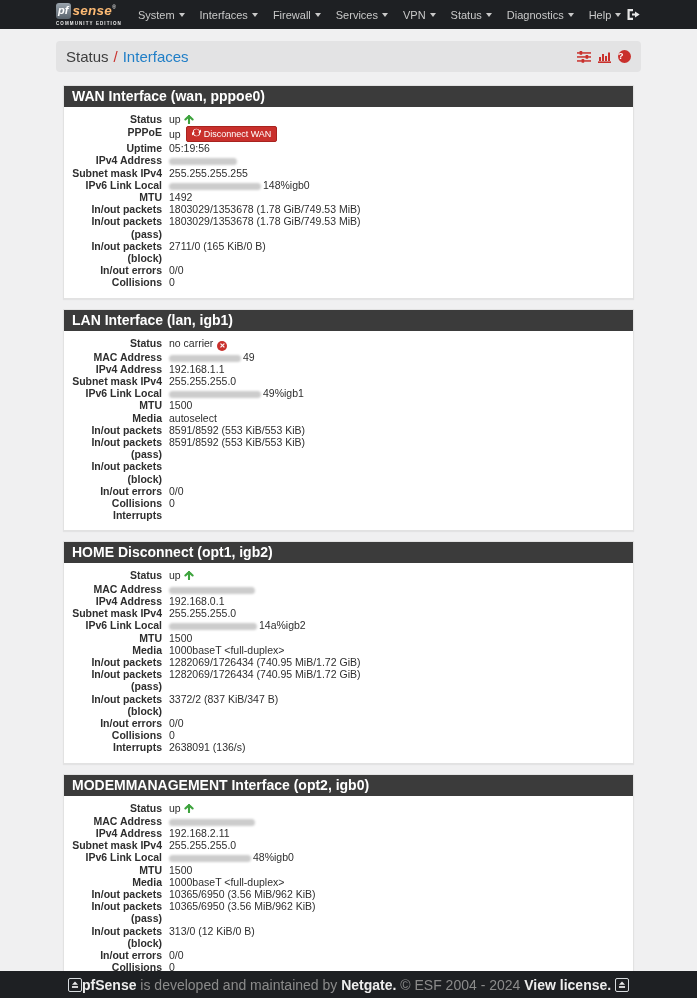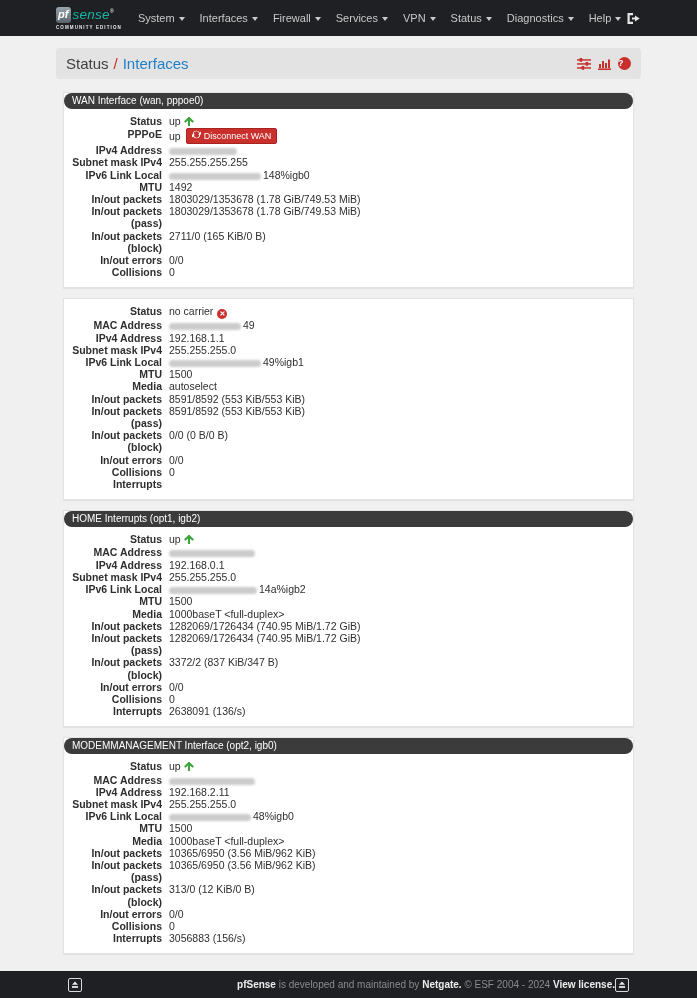--- a/index.html
+++ b/index.html
@@ -5,26 +5,26 @@
   * { box-sizing: border-box; margin: 0; padding: 0; }
   html,body { width:697px; height:998px; }
   body {
     background:#f0f0f1;
     font-family:"Liberation Sans", sans-serif;
     position:relative;
     overflow:hidden;
   }
 
   
-  .navbar { background:#1e2023; height:36px; display:flex; align-items:center; padding:0 56px; }
+  .navbar { background:#1e2023; height:29px; display:flex; align-items:center; padding:0 56px; }
   .brand { display:flex; flex-direction:column; margin-right:16px; cursor:pointer; }
   .brand-top { display:flex; align-items:center; line-height:1; }
   .pfbox { background:linear-gradient(#9aa4ad,#59636c); color:#fff; font-style:italic; font-weight:bold;
            font-size:11px; padding:2px 3px 3px 2px; border-radius:3px; }
-  .sense { color:#14b8a6; font-weight:normal; font-style:italic; font-size:13.5px; letter-spacing:.3px; margin-left:1px; }
+  .sense { color:#fdba74; font-weight:bold; font-style:italic; font-size:13.5px; letter-spacing:.3px; margin-left:1px; }
   .reg { color:#fff; font-size:5px; align-self:flex-start; margin-top:2px; }
   .edition { color:#e9e9e9; font-size:4.5px; font-weight:bold; letter-spacing:1.1px; margin-top:2px; }
 
   .menu { display:flex; gap:15px; align-items:center; }
   .nav-item { color:#c9c9c9; font-size:11px; display:inline-flex; align-items:center; gap:4px; cursor:pointer; white-space:nowrap; }
   .caret { width:0; height:0; border-left:3.5px solid transparent; border-right:3.5px solid transparent;
            border-top:4px solid #c9c9c9; display:inline-block; margin-top:1px; }
   .logout { margin-left:auto; display:flex; cursor:pointer; }
 
   
@@ -35,42 +35,42 @@
   .crumb-sep { color:#c9302c; margin:0 5px; }
   .crumb-page { color:#1f7ec7; cursor:pointer; }
   .crumb-icons { margin-left:auto; display:flex; align-items:center; gap:7px; }
   .tool-icon { display:flex; align-items:center; cursor:pointer; }
   .help-circle { width:13px; height:13px; border-radius:50%; background:#c9302c; color:#fff;
                  font-size:9px; font-weight:bold; text-align:center; line-height:13px; }
 
   
   .panels { margin:13px 63px 0; }
   .panel { background:#fff; border:1px solid #e2e2e2; margin-bottom:10px; box-shadow:0 1px 1px rgba(0,0,0,.05); }
-  .panel-header { background:#3b3b3b; color:#fff; font-size:10px; font-weight:normal; padding:2px 8px 3px;border-radius:8px; }
+  .panel-header { background:#3b3b3b; color:#fff; font-size:14px; font-weight:bold; padding:2px 8px 3px; }
   .panel-body { padding:6px 8px 9px; }
   .frow { display:flex; font-size:10.5px; line-height:12.2px; color:#2e2e2e; }
   .frow .lbl { width:97px; padding-right:7px; text-align:right; font-weight:bold; flex-shrink:0; }
   .frow .val { flex:1; }
 
   .blob { display:inline-block; height:7px; background:#cccccc; border-radius:3.5px;
           filter:blur(1.1px); vertical-align:-1px; margin-right:2px; }
 
   .up-arrow { margin-left:3px; display:inline-block; vertical-align:-1px; }
   .x-circle { display:inline-block; width:10px; height:10px; background:#c9302c; color:#fff;
               border-radius:50%; font-size:7px; line-height:10px; text-align:center; font-weight:bold;
               margin-left:4px; vertical-align:-1px; }
 
   .disc-btn { display:inline-flex; align-items:flex-end; gap:3px; background:#c9302c; border:1px solid #a8231f;
               color:#fff; font-size:9px; padding:1px 5px 2px; border-radius:2px; margin-left:5px;
               font-family:inherit; cursor:pointer; vertical-align:1px; }
 
   
   .footer { position:absolute; bottom:0; left:0; right:0; height:27px; background:#1e2023;
             display:flex; align-items:center; padding:0 68px; }
-  .footer-text { flex:1; text-align:right; font-size:10px; color:#8b8b8b; white-space:nowrap; }
+  .footer-text { flex:1; text-align:left; font-size:14px; color:#8b8b8b; white-space:nowrap; }
   .footer-text .f-strong { color:#ededed; font-weight:bold; }
   .top-btn { width:14px; height:14px; border:1px solid #d7dbde; border-radius:2px; background:#1e2023;
              display:flex; align-items:center; justify-content:center; cursor:pointer; flex-shrink:0; }
 </style>
 </head>
 <body>
 
 <header class="navbar">
   <div class="brand">
     <div class="brand-top">
@@ -165,20 +165,24 @@
         <div class="frow">
           <div class="lbl">PPPoE</div>
           <div class="val"><span>up</span><button class="disc-btn">
               <span><svg width="9" height="9" viewBox="0 0 12 12">
                   <path fill="#fff" d="M6 1a5 5 0 0 1 4.33 2.5L12 2v4H8l1.46-1.46A3.5 3.5 0 0 0 2.55 6H1.05A5 5 0 0 1 6 1zm0 10a5 5 0 0 1-4.33-2.5L0 10V6h4L2.54 7.46A3.5 3.5 0 0 0 9.45 6h1.5A5 5 0 0 1 6 11z"></path>
                 </svg></span>
               <span>Disconnect WAN</span>
             </button></div>
         </div>
         <div class="frow">
+          <div class="lbl">Uptime</div>
+          <div class="val"><span>05:19:56</span></div>
+        </div>
+        <div class="frow">
           <div class="lbl">IPv4 Address</div>
           <div class="val"><span class="blob" style="width: 68px;"></span></div>
         </div>
         <div class="frow">
           <div class="lbl">Subnet mask IPv4</div>
           <div class="val"><span>255.255.255.255</span></div>
         </div>
         <div class="frow">
           <div class="lbl">IPv6 Link Local</div>
           <div class="val"><span class="blob" style="width: 92px;"></span><span>148%igb0</span></div>
@@ -203,20 +207,21 @@
           <div class="lbl">In/out errors</div>
           <div class="val"><span>0/0</span></div>
         </div>
         <div class="frow">
           <div class="lbl">Collisions</div>
           <div class="val"><span>0</span></div>
         </div>
       </div>
     </section>
     <section class="panel">
+      <div class="panel-header">LAN Interface (lan, igb1)</div>
       <div class="panel-body">
         <div class="frow">
           <div class="lbl">Status</div>
           <div class="val"><span>no carrier</span><span class="x-circle">✕</span></div>
         </div>
         <div class="frow">
           <div class="lbl">MAC Address</div>
           <div class="val"><span class="blob" style="width: 72px;"></span><span>49</span></div>
         </div>
         <div class="frow">
@@ -242,37 +247,36 @@
         <div class="frow">
           <div class="lbl">In/out packets</div>
           <div class="val"><span>8591/8592 (553 KiB/553 KiB)</span></div>
         </div>
         <div class="frow">
           <div class="lbl">In/out packets (pass)</div>
           <div class="val"><span>8591/8592 (553 KiB/553 KiB)</span></div>
         </div>
         <div class="frow">
           <div class="lbl">In/out packets (block)</div>
-          <div class="val"><span>0/0 (0 B/0 B)</span></div>
         </div>
         <div class="frow">
           <div class="lbl">In/out errors</div>
           <div class="val"><span>0/0</span></div>
         </div>
         <div class="frow">
           <div class="lbl">Collisions</div>
           <div class="val"><span>0</span></div>
         </div>
         <div class="frow">
           <div class="lbl">Interrupts</div>
         </div>
       </div>
     </section>
     <section class="panel">
-      <div class="panel-header">HOME Interrupts (opt1, igb2)</div>
+      <div class="panel-header">HOME Disconnect (opt1, igb2)</div>
       <div class="panel-body">
         <div class="frow">
           <div class="lbl">Status</div>
           <div class="val"><span>up</span><span class="up-arrow"><svg width="10" height="11" viewBox="0 0 10 11">
                 <path d="M5 10.2V3M5 3L1.4 6.5M5 3l3.6 3.5" stroke="#3da33d" stroke-width="2.1" fill="none" stroke-linecap="round" stroke-linejoin="round"></path>
               </svg></span></div>
         </div>
         <div class="frow">
           <div class="lbl">MAC Address</div>
           <div class="val"><span class="blob" style="width: 86px;"></span></div>

